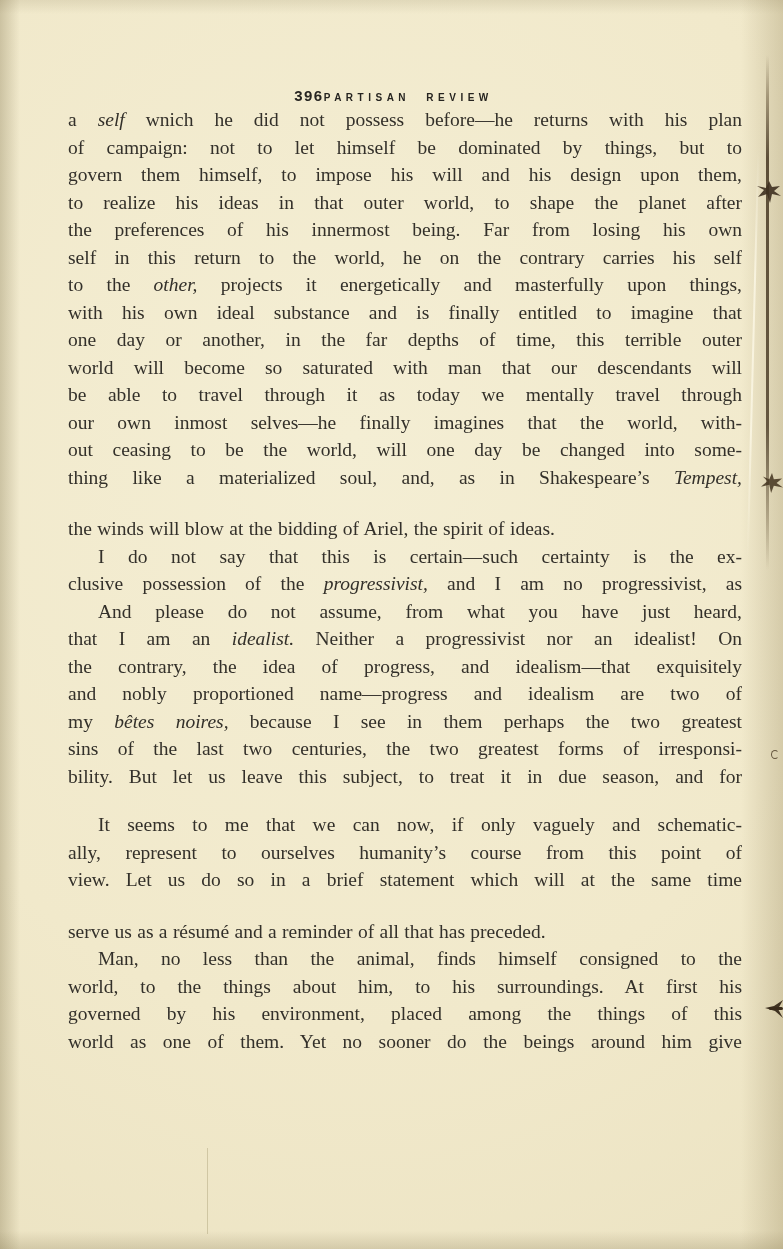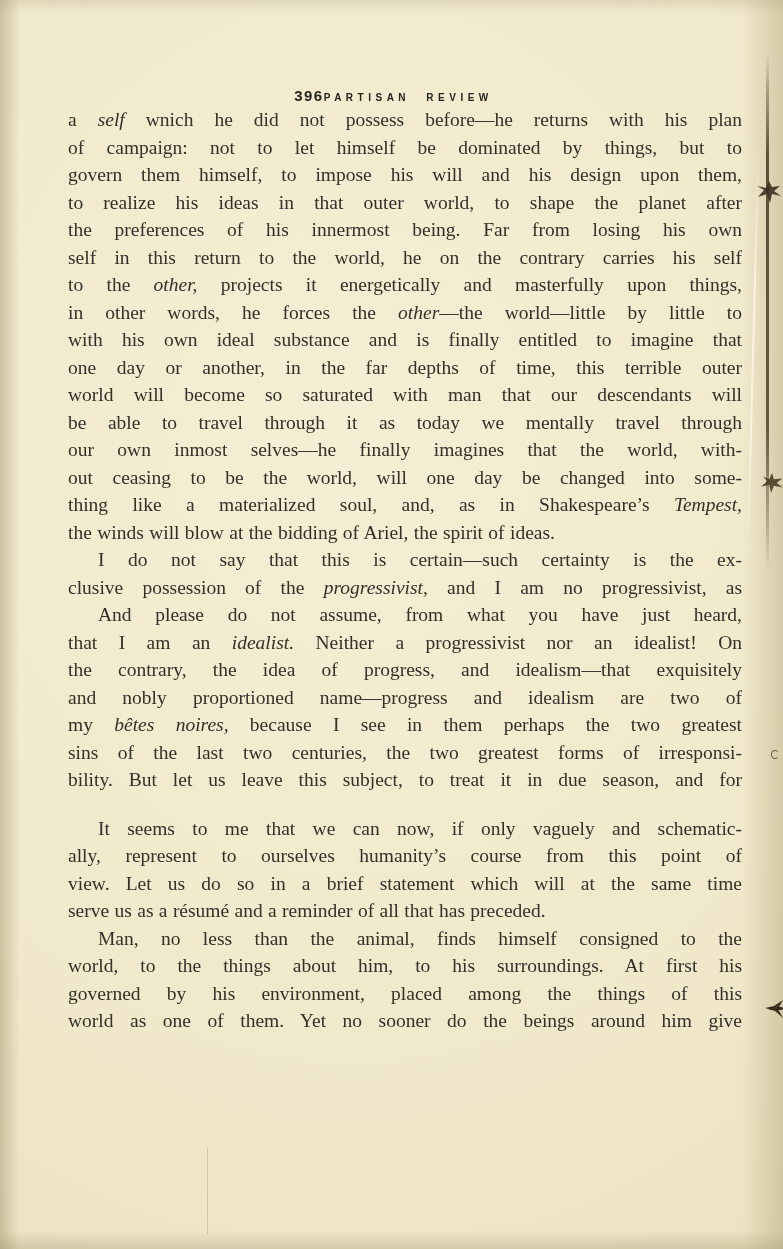--- a/index.html
+++ b/index.html
@@ -29,21 +29,21 @@
     font-size:19.5px;
   }
   .para { margin:0; }
   .para.break-before { margin-top:21px; }
   .line {
     height:27.5px; line-height:27.5px;
     text-align:justify; text-align-last:justify;
     word-spacing:0.5px;
     white-space:normal;
   }
-  .line.last { text-align-last:left; }
+  .line.last { text-align-last:left;margin-top:24px; }
   .line.indent { text-indent:30px; }
   .it { font-style:italic; }
 
   
   .edge { position:absolute; pointer-events:none; }
   .edge-left { left:0; top:0; bottom:0; width:20px;
     background:linear-gradient(to right, rgba(118,105,66,0.30), rgba(118,105,66,0)); }
   .edge-top { left:0; top:0; right:0; height:14px;
     background:linear-gradient(to bottom, rgba(118,105,66,0.14), rgba(118,105,66,0)); }
   .edge-bottom { left:0; bottom:0; right:0; height:18px;
@@ -92,21 +92,20 @@
 
   <div class="body-text">
       <div class="para">
         <div class="line"><span>a </span><span class="it">self</span><span> wnich he did not possess before—he returns with his plan</span></div>
         <div class="line"><span>of campaign: not to let himself be dominated by things, but to</span></div>
         <div class="line"><span>govern them himself, to impose his will and his design upon them,</span></div>
         <div class="line"><span>to realize his ideas in that outer world, to shape the planet after</span></div>
         <div class="line"><span>the preferences of his innermost being. Far from losing his own</span></div>
         <div class="line"><span>self in this return to the world, he on the contrary carries his self</span></div>
         <div class="line"><span>to the </span><span class="it">other,</span><span> projects it energetically and masterfully upon things,</span></div>
-        <div class="line"><span>in other words, he forces the </span><span class="it">other</span><span>—the world—little by little to</span></div>
         <div class="line"><span>with his own ideal substance and is finally entitled to imagine that</span></div>
         <div class="line"><span>one day or another, in the far depths of time, this terrible outer</span></div>
         <div class="line"><span>world will become so saturated with man that our descendants will</span></div>
         <div class="line"><span>be able to travel through it as today we mentally travel through</span></div>
         <div class="line"><span>our own inmost selves—he finally imagines that the world, with-</span></div>
         <div class="line"><span>out ceasing to be the world, will one day be changed into some-</span></div>
         <div class="line"><span>thing like a materialized soul, and, as in Shakespeare’s </span><span class="it">Tempest,</span></div>
         <div class="line last"><span>the winds will blow at the bidding of Ariel, the spirit of ideas.</span></div>
       </div>
       <div class="para">

